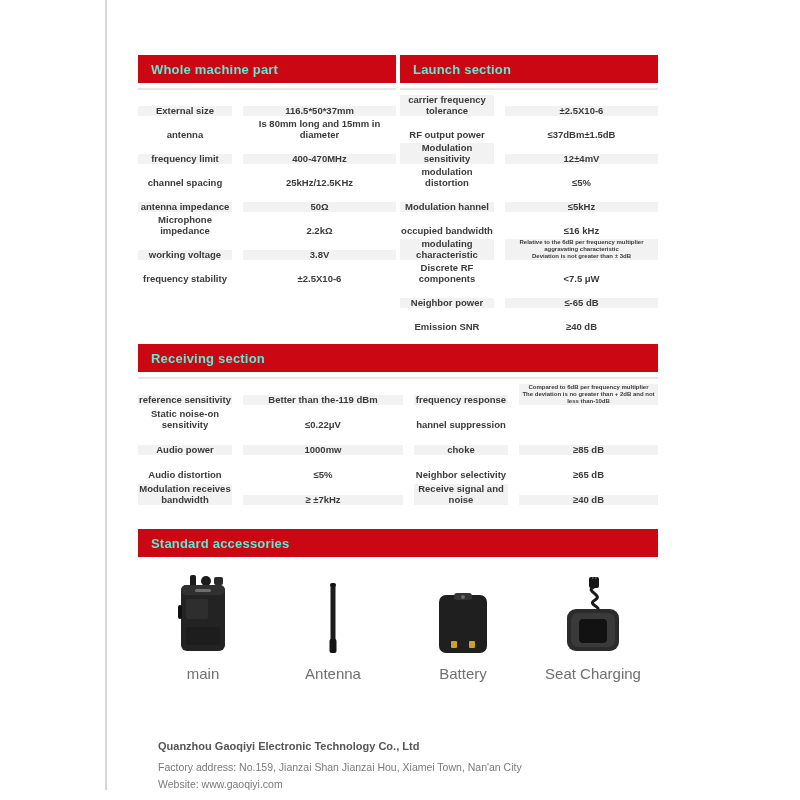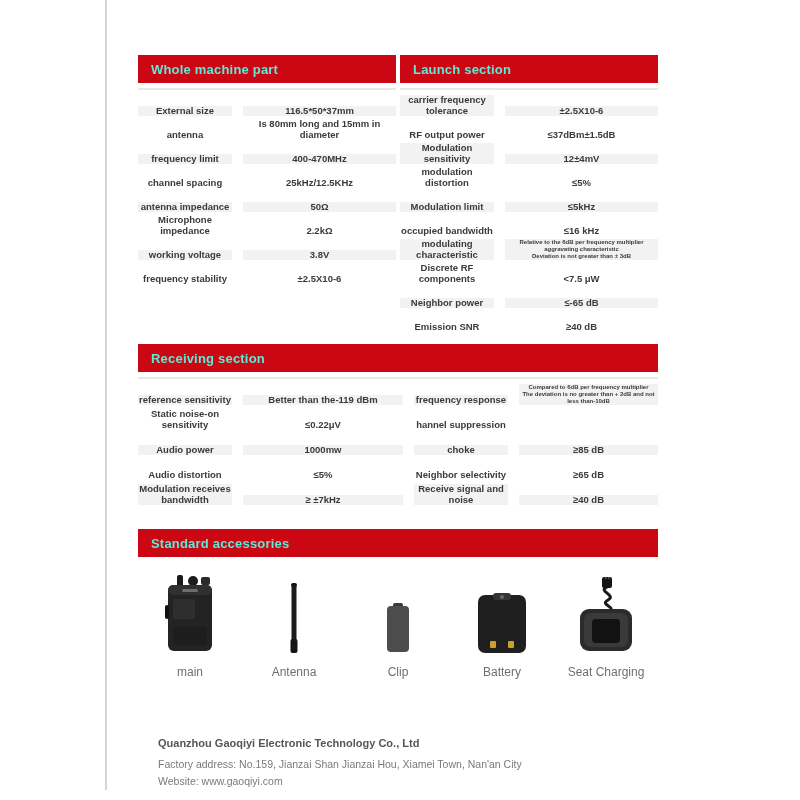--- a/index.html
+++ b/index.html
@@ -36,21 +36,21 @@
 
   .recv-rows .t-row { height:22px; margin-bottom:3px; }
   .r-lbl { width:94px; }
   .r-val { width:160px; }
   .r-lbl2 { width:94px; }
   .r-val2 { flex:1; }
 
   .acc-strip { display:flex; margin-top:16px; }
   .acc-item { flex:1; display:flex; flex-direction:column; align-items:center; }
   .acc-imgbox { height:80px; display:flex; align-items:flex-end; justify-content:center; }
-  .acc-label { margin-top:12px; font-size:12px; color:#6f6f6f; }
+  .acc-label { margin-top:12px; font-size:15px; color:#6f6f6f; }
 
   .footer { margin-top:58px; padding-left:20px; }
   .footer .company { font-size:11px; font-weight:bold; color:#555555; margin-bottom:9px; }
   .footer .line { font-size:10.5px; color:#7a7a7a; margin-bottom:5px; }
 </style>
 </head>
 <body>
 
 <div class="page">
   <div class="vline"></div>
@@ -112,21 +112,21 @@
           </div>
           <div class="t-row">
             <div class="cell lbl">Modulation sensitivity</div>
             <div class="cell val">12±4mV</div>
           </div>
           <div class="t-row">
             <div class="cell lbl">modulation distortion</div>
             <div class="cell val">≤5%</div>
           </div>
           <div class="t-row">
-            <div class="cell lbl">Modulation limit</div>
+            <div class="cell lbl">Modulation hannel</div>
             <div class="cell val">≤5kHz</div>
           </div>
           <div class="t-row">
             <div class="cell lbl">occupied bandwidth</div>
             <div class="cell val">≤16 kHz</div>
           </div>
           <div class="t-row">
             <div class="cell lbl">modulating characteristic</div>
             <div class="cell val tiny-val">
               <div>Relative to the 6dB per frequency multiplier aggravating characteristic</div>
@@ -213,29 +213,20 @@
           <div class="acc-imgbox">
             <svg width="14" height="70" viewBox="0 0 14 70">
               <rect x="4" y="0" width="6" height="4" rx="2" fill="#111111"></rect>
               <rect x="4.5" y="3" width="5" height="55" fill="#1c1c1c"></rect>
               <rect x="3.5" y="56" width="7" height="14" rx="2" fill="#141414"></rect>
             </svg>
           </div>
           <div class="acc-label">Antenna</div>
         </div>
 
-        <div class="acc-item">
-          <div class="acc-imgbox">
-            <svg width="26" height="50" viewBox="0 0 26 50">
-              <rect x="8" y="0" width="10" height="6" rx="2" fill="#3a3a3a"></rect>
-              <rect x="2" y="3" width="22" height="46" rx="4" fill="#4d4d4d"></rect>
-            </svg>
-          </div>
-          <div class="acc-label">Clip</div>
-        </div>
 
         <div class="acc-item">
           <div class="acc-imgbox">
             <svg width="52" height="60" viewBox="0 0 52 60">
               <rect x="2" y="2" width="48" height="58" rx="7" fill="#1f1f1f"></rect>
               <rect x="17" y="0" width="18" height="7" rx="3" fill="#343434"></rect>
               <circle cx="26" cy="4" r="2" fill="#6a6a6a"></circle>
               <rect x="14" y="48" width="6" height="7" rx="1" fill="#c9a227"></rect>
               <rect x="32" y="48" width="6" height="7" rx="1" fill="#c9a227"></rect>
             </svg>

